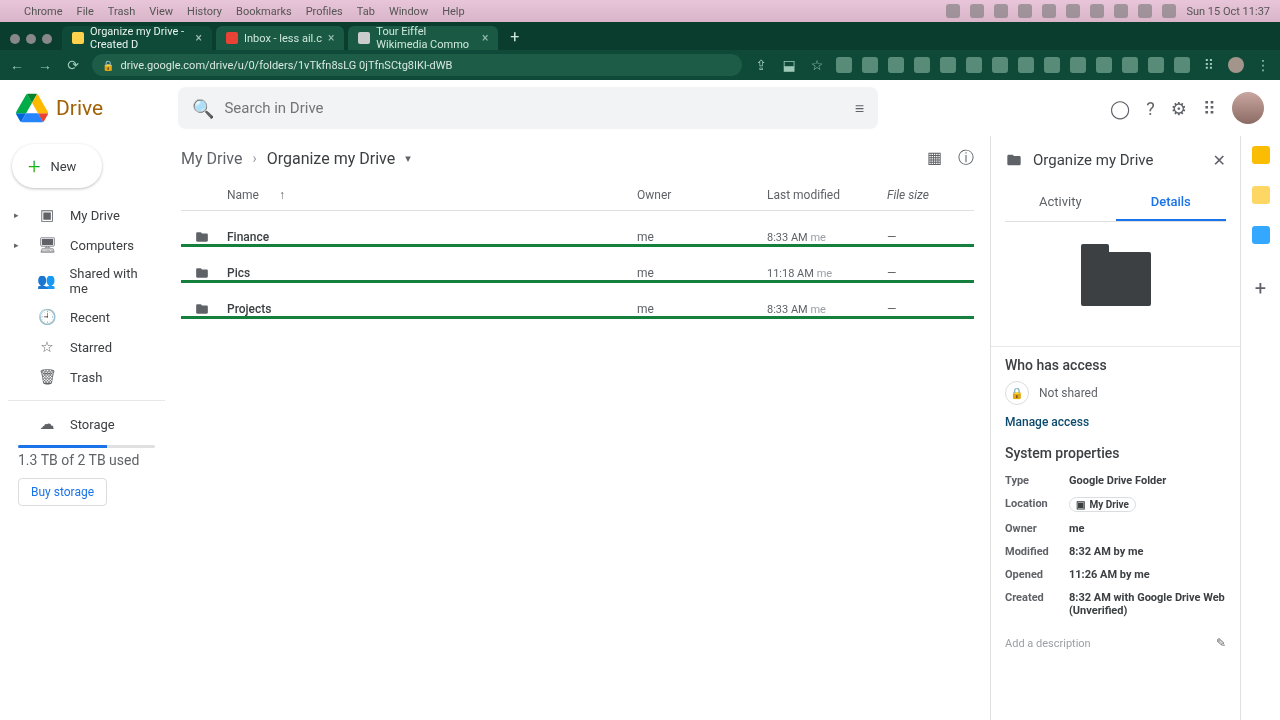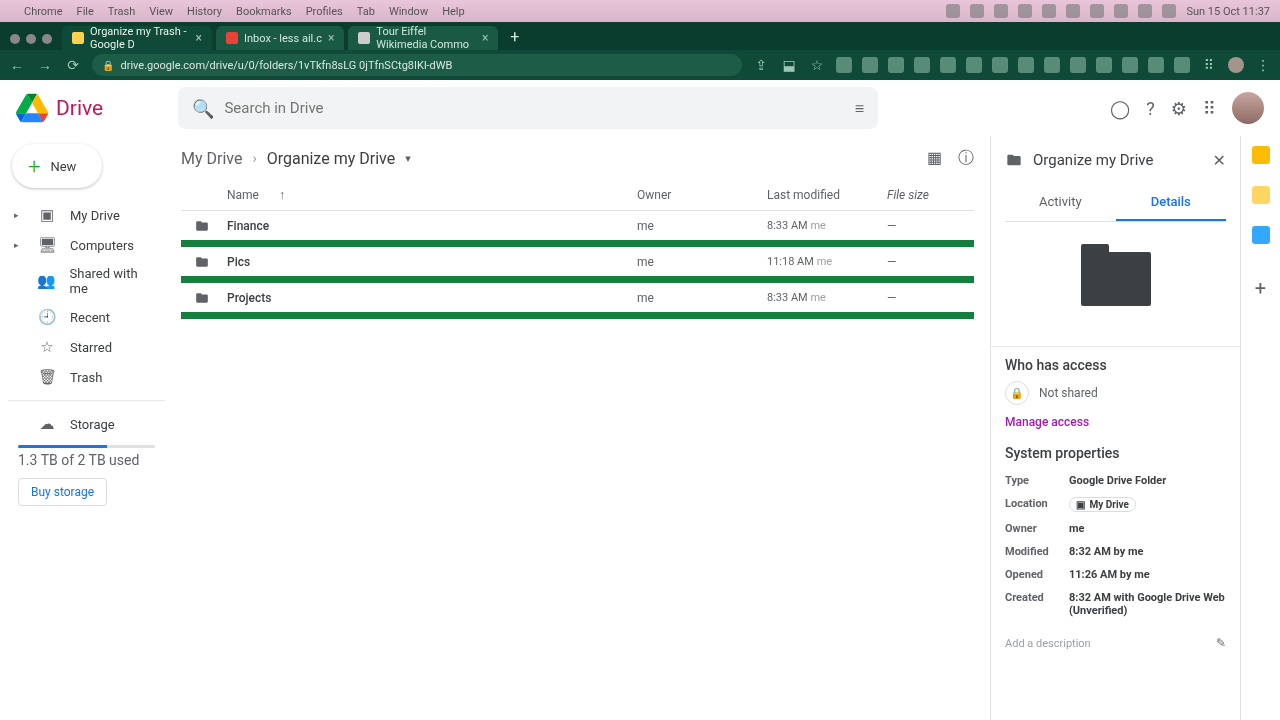--- a/index.html
+++ b/index.html
@@ -26,21 +26,21 @@
 .url-row .nav-ico { color: #9ec9b8; font-size: 14px; width: 18px; text-align: center; }
 .url-box { flex: 1; background: #1d5d48; border-radius: 14px; height: 22px; display: flex; align-items: center; padding: 0 10px; color: #d8e8e0; font-size: 11px; gap: 6px; }
 .url-box .lock { font-size: 10px; }
 .ext-row { display: flex; gap: 10px; align-items: center; }
 .ext-row .ext { width: 16px; height: 16px; background: #6b9b88; border-radius: 3px; opacity: .8; }
 
 
 .drive-header { height: 56px; display: flex; align-items: center; padding: 0 16px; gap: 12px; border-bottom: 0px solid #e0e0e0; }
 .drive-logo { display: flex; align-items: center; gap: 8px; width: 150px; }
 .drive-logo-svg { width: 32px; height: 32px; }
-.drive-logo .txt { font-size: 21px; color: #be185d; }
+.drive-logo .txt { font-size: 21px; color: #a16207; }
 .search-wrap { flex: 1; max-width: 700px; background: #f1f3f4; border-radius: 8px; height: 42px; display: flex; align-items: center; padding: 0 14px; gap: 10px; }
 .search-wrap .sico { color: #5f6368; font-size: 18px; }
 .search-wrap input { flex: 1; border: none; background: transparent; font-size: 15px; color: #5f6368; outline: none; }
 .search-wrap .tune { color: #5f6368; font-size: 16px; }
 .header-right { margin-left: auto; display: flex; align-items: center; gap: 16px; }
 .hbtn { color: #5f6368; font-size: 18px; cursor: pointer; }
 .avatar { width: 32px; height: 32px; border-radius: 50%; background: linear-gradient(#c9a7a0, #8b6b64); }
 
 
 .body { display: flex; height: calc(720px - 22px - 28px - 30px - 56px); }
@@ -67,42 +67,42 @@
 .crumb-dd { font-size: 11px; color: #5f6368; }
 .view-toggle { margin-left: auto; display: flex; gap: 16px; color: #5f6368; font-size: 16px; }
 
 .table-head { display: flex; padding: 8px 8px 8px 46px; font-size: 12px; color: #5f6368; border-bottom: 1px solid #e0e0e0; }
 .col-name { flex: 0 0 410px; display: flex; align-items: center; gap: 20px; }
 .col-owner { flex: 0 0 130px; }
 .col-mod { flex: 0 0 120px; }
 .col-size { flex: 1; font-style: italic; }
 .sort-arrow { font-size: 12px; }
 
-.row { display: flex; align-items: center; height: 36px; padding: 0 8px 0 12px; font-size: 12px; color: #5f6368; border-bottom: 7px solid #15803d; cursor: pointer; }
+.row { display: flex; align-items: flex-end; height: 36px; padding: 0 8px 0 12px; font-size: 12px; color: #5f6368; border-bottom: 3px solid #15803d; cursor: pointer; }
 .row .folder-ico { width: 18px; height: 14px; margin-right: 16px; color: #5f6368; }
 .row .fname { flex: 0 0 410px; color: #3c4043; font-weight: 500; }
 .row .fowner { flex: 0 0 130px; }
 .row .fmod { flex: 0 0 120px; font-size: 11px; }
 .row .fmod .by { color: #9aa0a6; }
 .row .fsize { flex: 1; }
 
 
 .details { width: 250px; border-left: 1px solid #e0e0e0; padding: 0 14px; overflow-y: auto; font-size: 12px; color: #5f6368; }
 .details-head { display: flex; align-items: center; gap: 10px; height: 48px; font-size: 15px; color: #3c4043; }
 .details-head .close-x { margin-left: auto; cursor: pointer; font-size: 16px; color: #5f6368; }
 .details-tabs { display: flex; border-bottom: 1px solid #e0e0e0; }
 .dtab { flex: 1; text-align: center; padding: 10px 0; font-size: 13px; cursor: pointer; color: #5f6368; }
 .dtab.active { color: #1a73e8; border-bottom: 2px solid #1a73e8; font-weight: 500; }
 .preview { display: flex; justify-content: center; padding: 30px 0; }
 .preview .big-folder { width: 70px; height: 54px; background: #3c4043; border-radius: 2px; position: relative; }
 .preview .big-folder::before { content: ''; position: absolute; top: -8px; left: 0; width: 28px; height: 10px; background: #3c4043; border-radius: 2px 2px 0 0; }
 .sec-h { font-size: 14px; color: #3c4043; margin: 8px 0; font-weight: 500; }
 .access-row { display: flex; align-items: center; gap: 10px; margin: 8px 0; }
 .lock-circle { width: 24px; height: 24px; border: 1px solid #dadce0; border-radius: 50%; display: flex; align-items: center; justify-content: center; font-size: 11px; }
-.manage { color: #a21caf; font-size: 12px; margin: 10px 0 16px; cursor: pointer; font-weight: 500; }
+.manage { color: #0c4a6e; font-size: 12px; margin: 10px 0 16px; cursor: pointer; font-weight: 500; }
 .prop-row { display: flex; padding: 5px 0; font-size: 11px; font-weight: bold; }
 .prop-row .k { flex: 0 0 64px; color: #5f6368; }
 .prop-row .v { color: #3c4043; display: flex; align-items: center; gap: 4px; }
 .loc-chip { border: 1px solid #dadce0; border-radius: 10px; padding: 1px 6px; display: inline-flex; align-items: center; gap: 4px; font-size: 10px; }
 .desc-row { display: flex; align-items: center; margin-top: 14px; }
 .desc-row .ph { color: #9aa0a6; font-size: 11px; }
 .desc-row .pencil { margin-left: auto; cursor: pointer; }
 .divider { border-top: 1px solid #e8e8e8; margin: 10px -14px; }
 
 
@@ -144,21 +144,21 @@
 </div>
 
 <div class="tab-strip">
   <div class="traffic">
       <span></span>
       <span></span>
       <span></span>
     </div>
   <div class="tab active">
       <span class="fav"></span>
-      <span>Organize my Trash - Google D</span>
+      <span>Organize my Drive - Created D</span>
       <span class="close">×</span>
     </div>
   <div class="tab">
       <span class="fav" style="background:#ea4335"></span>
       <span>Inbox - less              ail.c</span>
       <span class="close">×</span>
     </div>
   <div class="tab">
       <span class="fav" style="background:#ccc"></span>
       <span>Tour Eiffel Wikimedia Commo</span>

